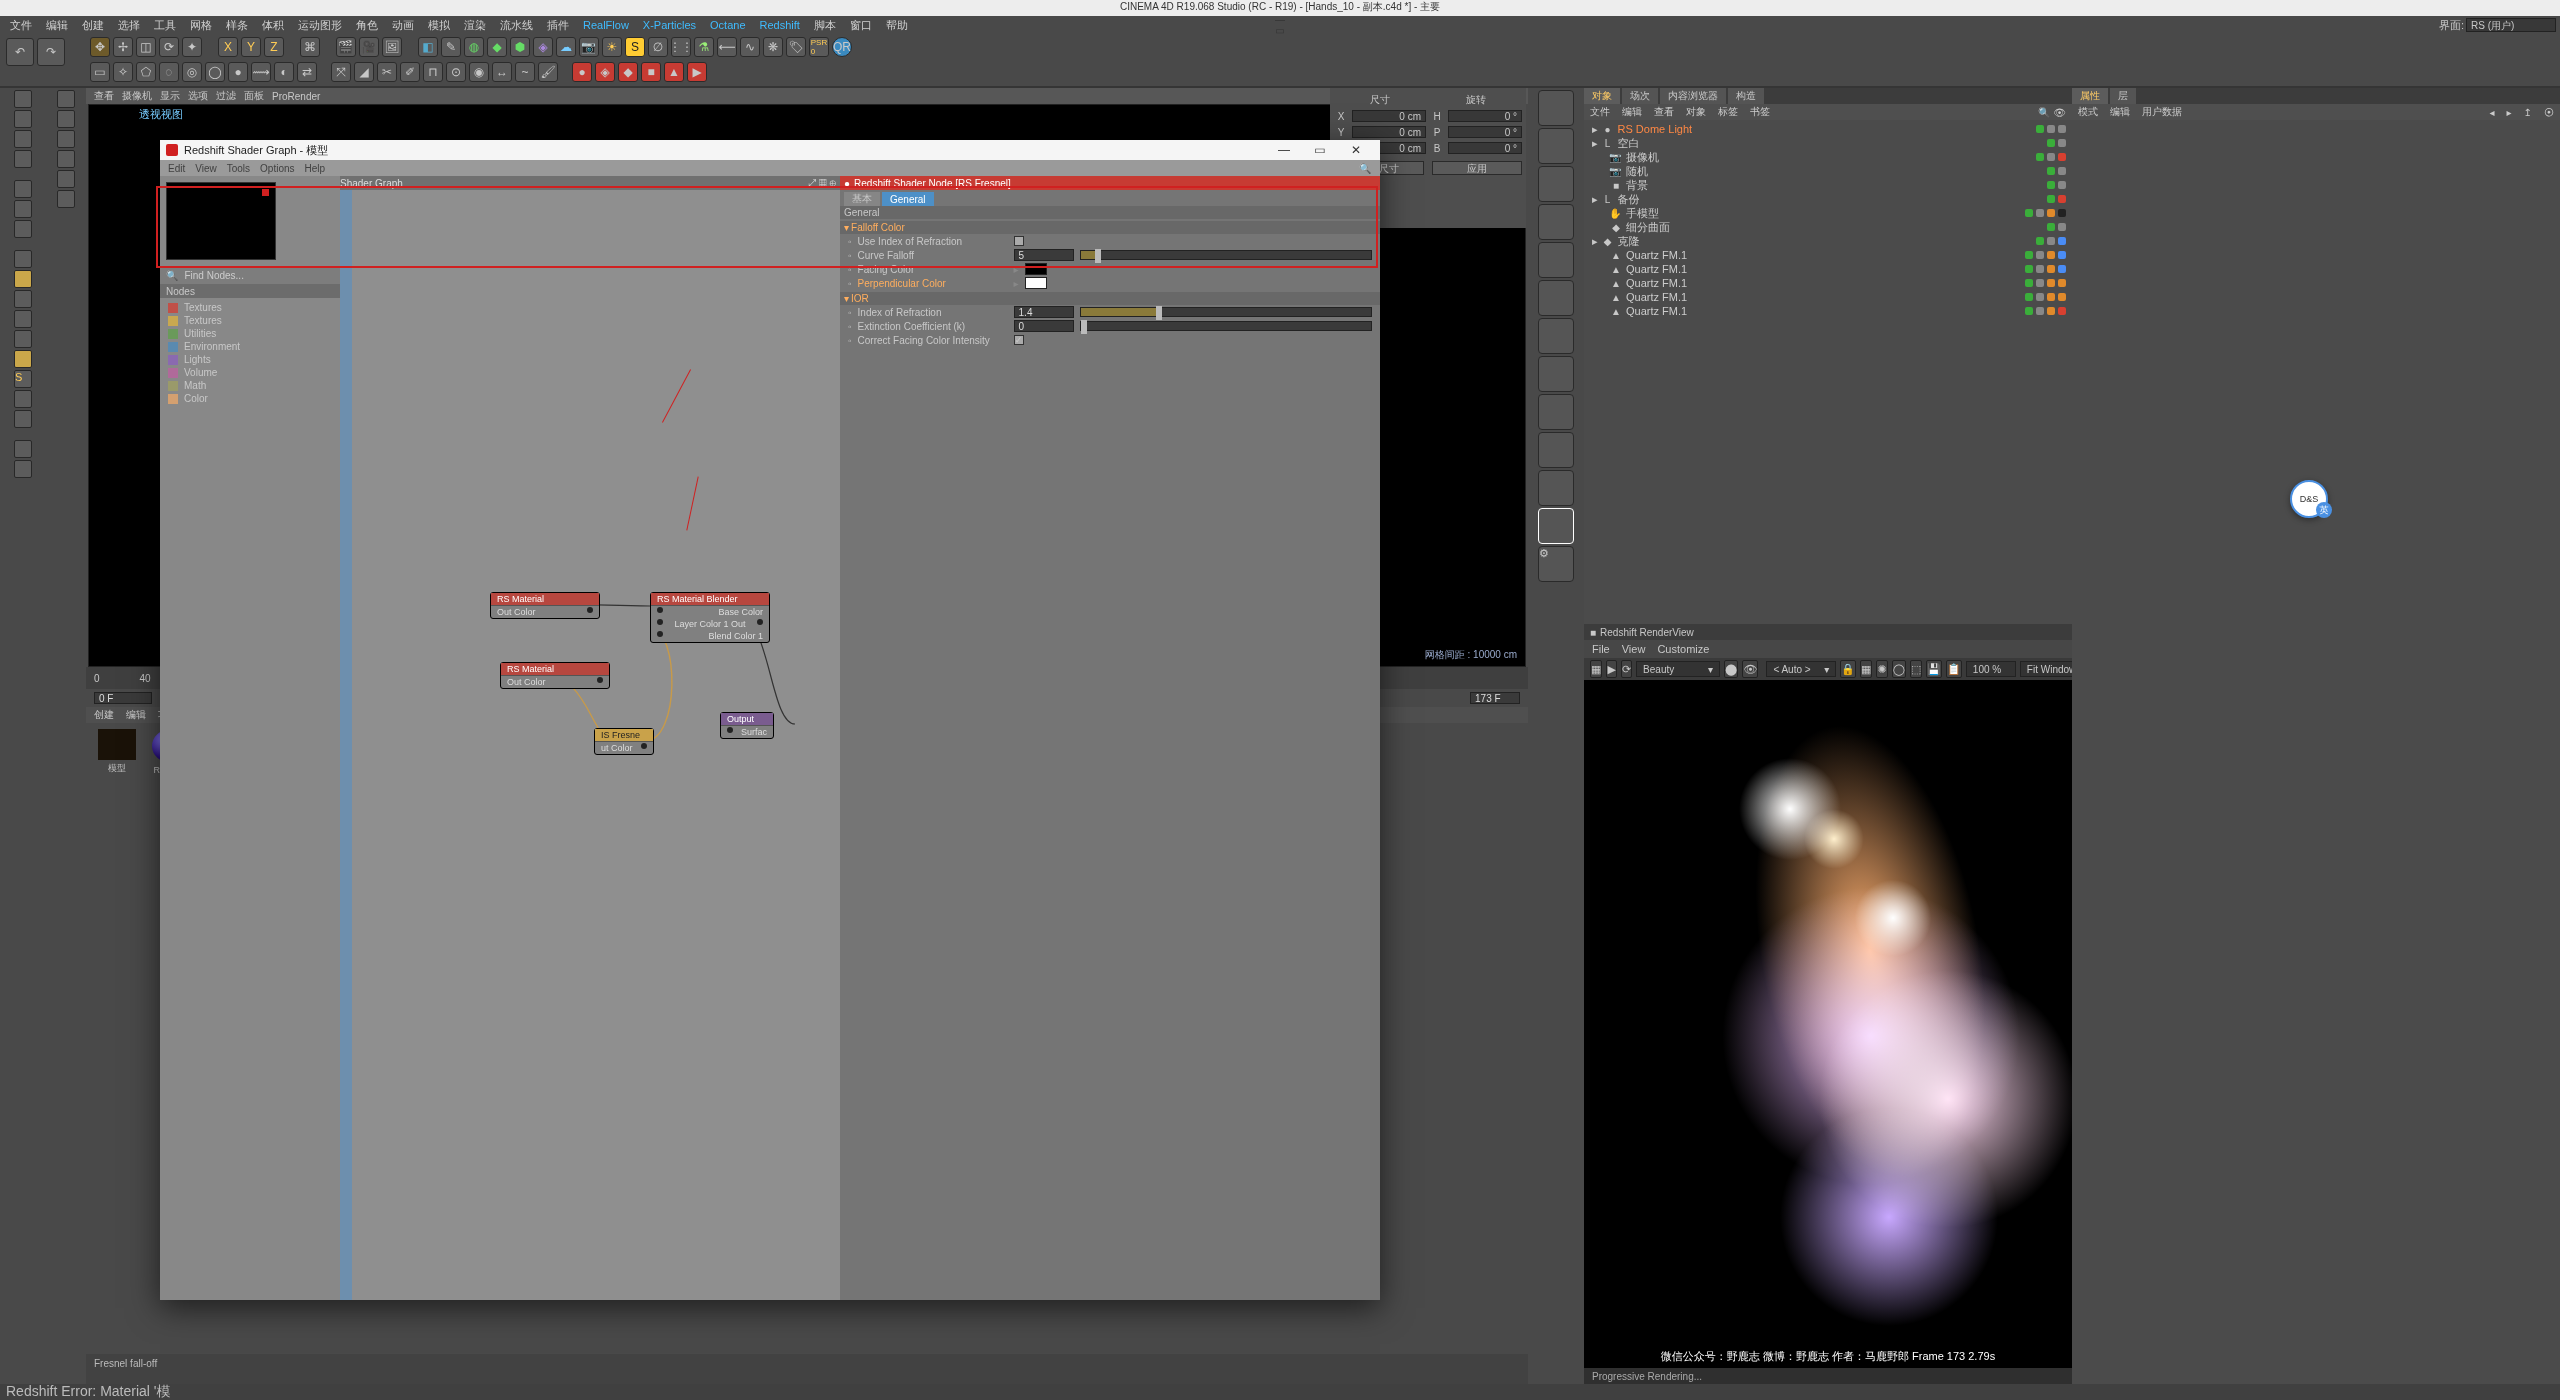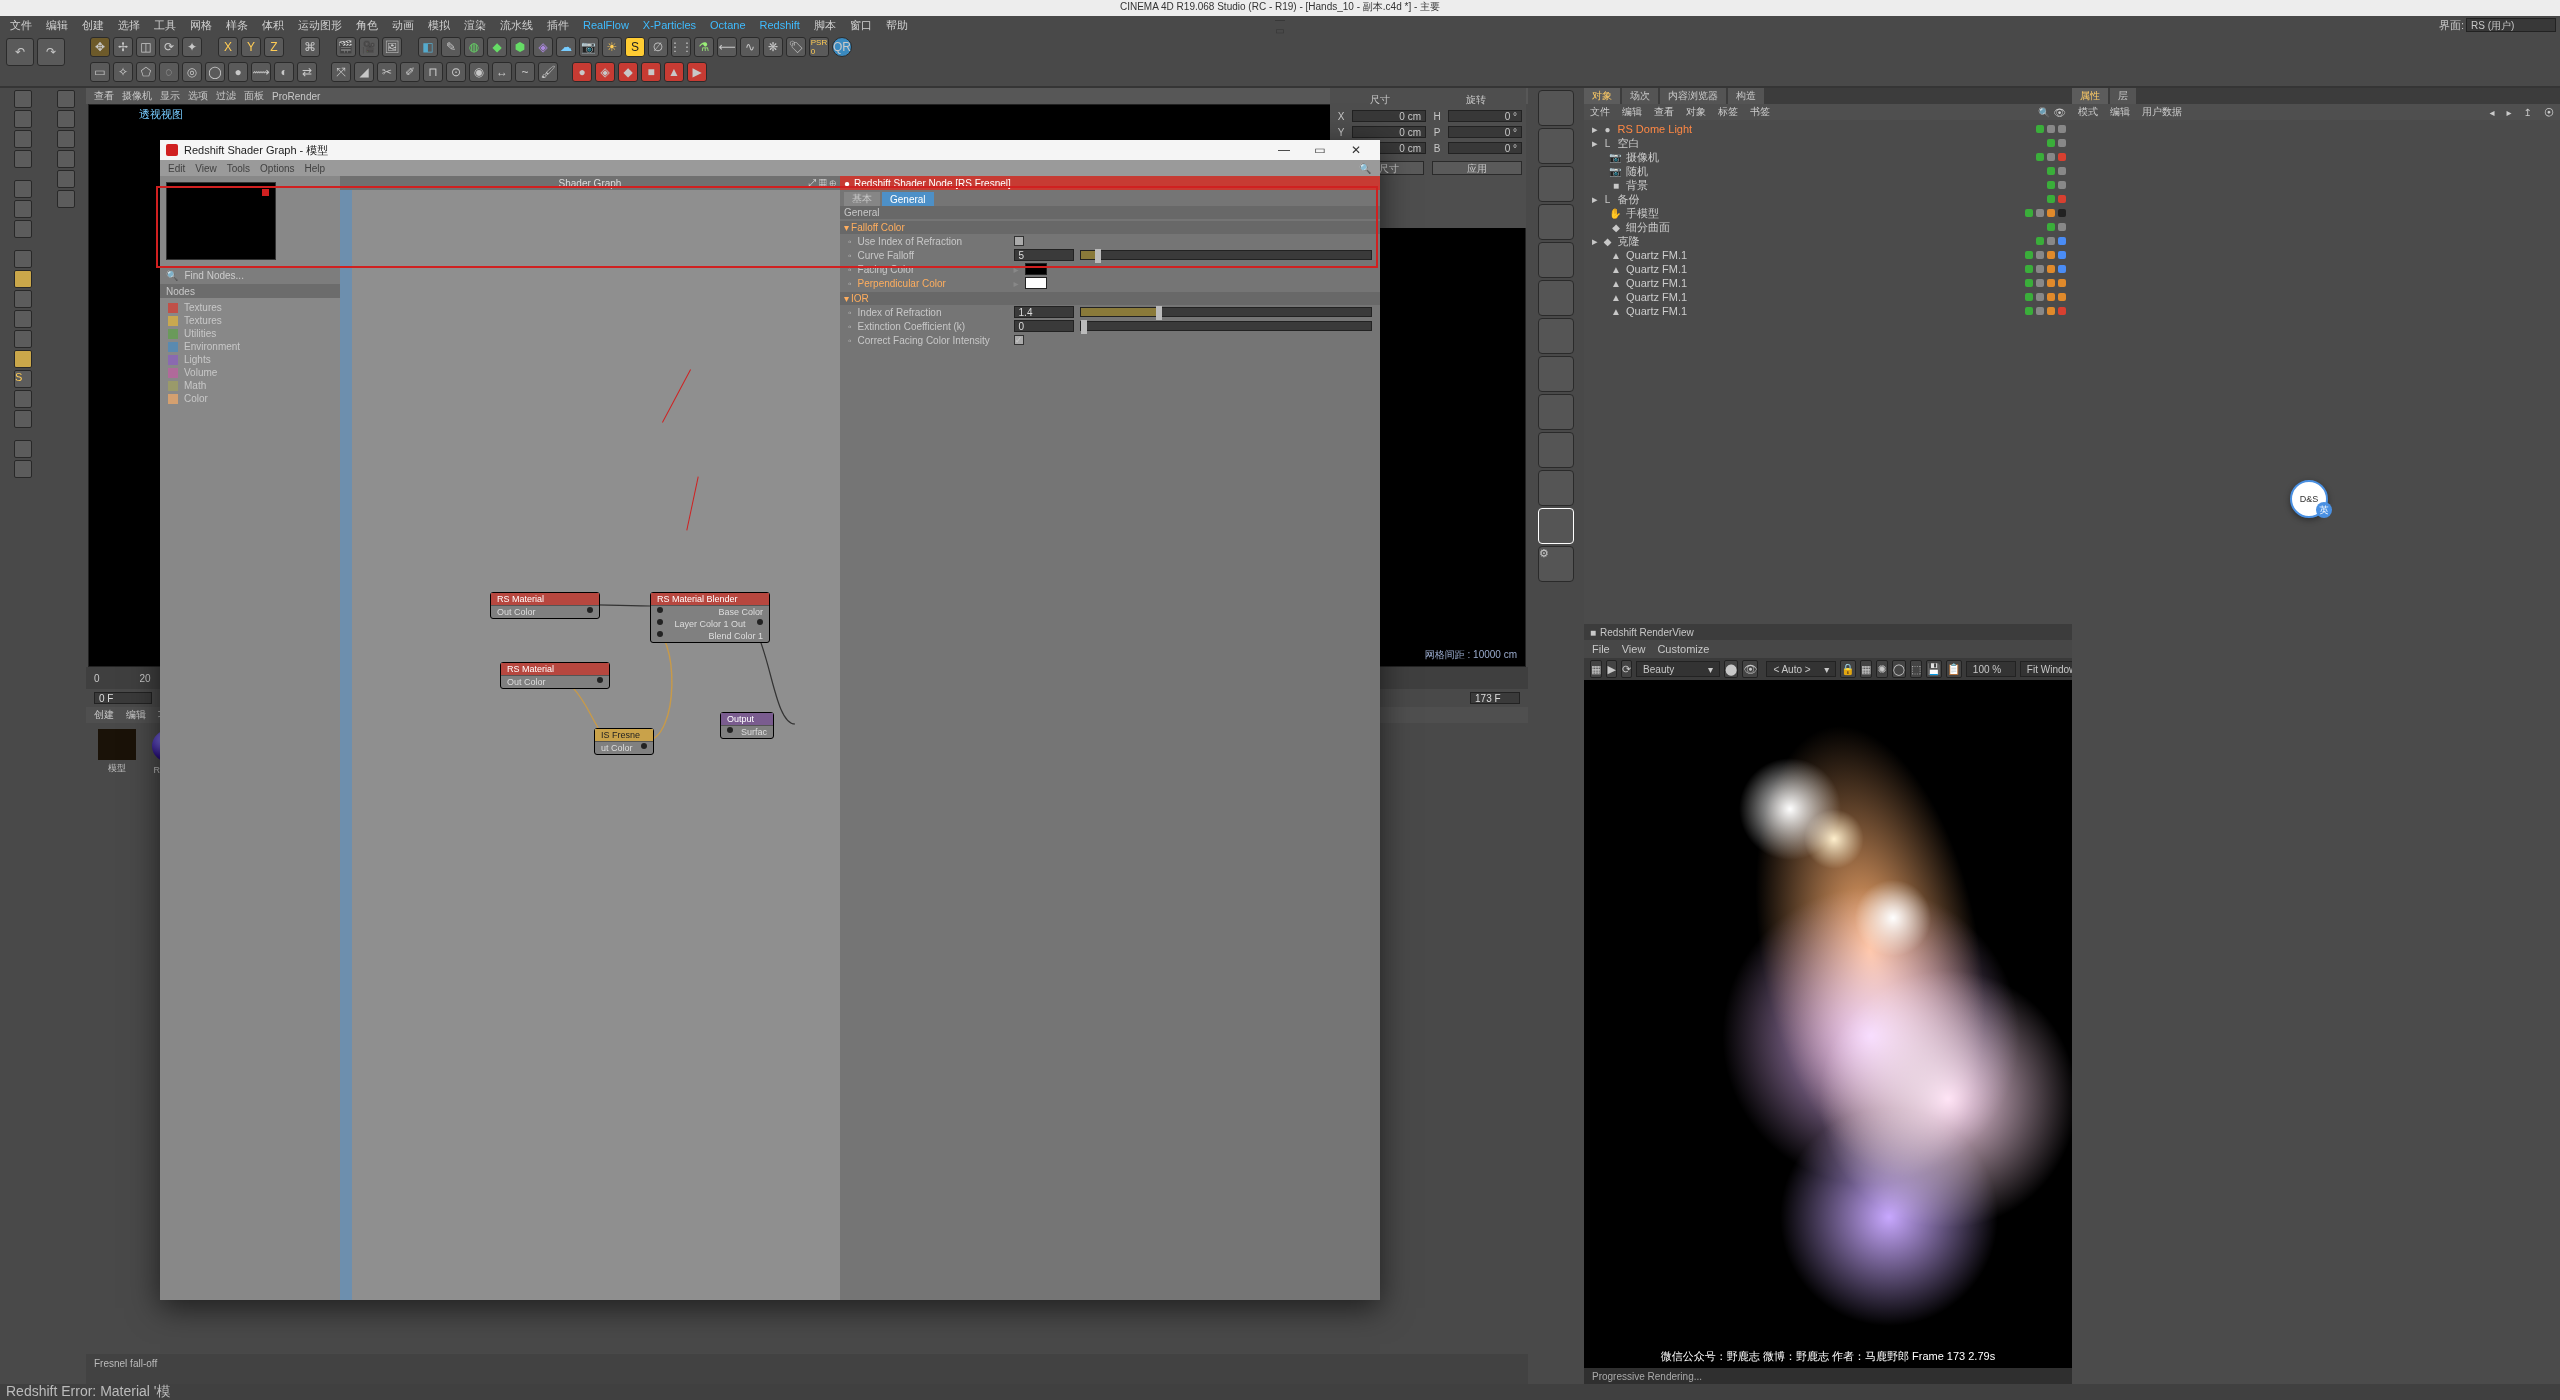--- a/index.html
+++ b/index.html
@@ -72,21 +72,21 @@
 .swleft{width:180px;background:#888;display:flex;flex-direction:column;}
 .preview{width:110px;height:78px;background:#000;margin:6px;border:1px solid #333;position:relative;}
 .preview .red{position:absolute;top:6px;right:6px;width:7px;height:7px;background:#d02020;}
 .findrow{height:18px;display:flex;align-items:center;padding:0 6px;font-size:10px;background:#7d7d7d;}
 .findrow .mg{margin-right:6px;}
 .nodeshdr{height:14px;background:#6c6c6c;padding:0 6px;font-size:10px;display:flex;align-items:center;}
 .nodelist{padding:4px 8px;display:flex;flex-direction:column;gap:2px;}
 .nli{display:flex;align-items:center;gap:6px;font-size:10px;}
 .nli .sw{width:10px;height:10px;}
 .graph{flex:1;background:#8f8f8f;position:relative;}
-.ghead{position:absolute;top:0;left:0;right:0;height:14px;background:#707070;display:flex;align-items:center;justify-content:center;font-size:10px;color:#ddd;}
+.ghead{position:absolute;top:0;left:0;right:0;height:14px;background:#707070;display:flex;align-items:center;justify-content:flex-start;font-size:10px;color:#ddd;}
 .ghead .ricons{position:absolute;right:4px;display:flex;gap:4px;}
 .gnode{position:absolute;background:#808080;border:1px solid #000000;border-radius:3px;font-size:9px;color:#ddd;}
 .gnode .nh{background:#6d6d6d;padding:1px 6px;border-bottom:1px solid #555;display:flex;align-items:center;}
 .gnode .nh.red{background:#b7473f;color:#fff;}
 .gnode .nh.purple{background:#7a5c8f;color:#fff;}
 .gnode .nh.yellow{background:#c9a24a;color:#222;}
 .gnode .nrow{padding:1px 6px;display:flex;justify-content:space-between;}
 .port{width:6px;height:6px;background:#222;border-radius:50%;display:inline-block;}
 .inspector{width:540px;background:#757575;display:flex;flex-direction:column;font-size:10px;}
 .inshdr{height:14px;background:#c73b33;color:#fff;display:flex;align-items:center;padding:0 4px;}
@@ -280,21 +280,21 @@
       <span class="spacer"></span>
       <span>⊕ ⤢ ⟲ ▦</span>
     </div>
     <div class="viewport">
       <span class="vplbl">透视视图</span>
       <span style="position:absolute;right:8px;bottom:4px;color:#9ac;font-size:10px">网格间距 : 10000 cm</span>
     </div>
 
     <div style="height:22px;background:#3f3f3f;display:flex;align-items:center;padding:0 8px;font-size:10px;gap:40px">
         <span>0</span>
-        <span>20</span>
+        <span>40</span>
         <span>60</span>
         <span>90</span>
         <span class="spacer" style="flex:1"></span>
     </div>
     <div style="height:18px;background:#494949;display:flex;align-items:center;gap:8px;padding:0 8px;font-size:10px">
       <span class="num" style="width:58px">0 F</span>
       <span style="flex:1"></span>
       <span>⏮</span>
       <span>◀◀</span>
       <span>▶</span>

